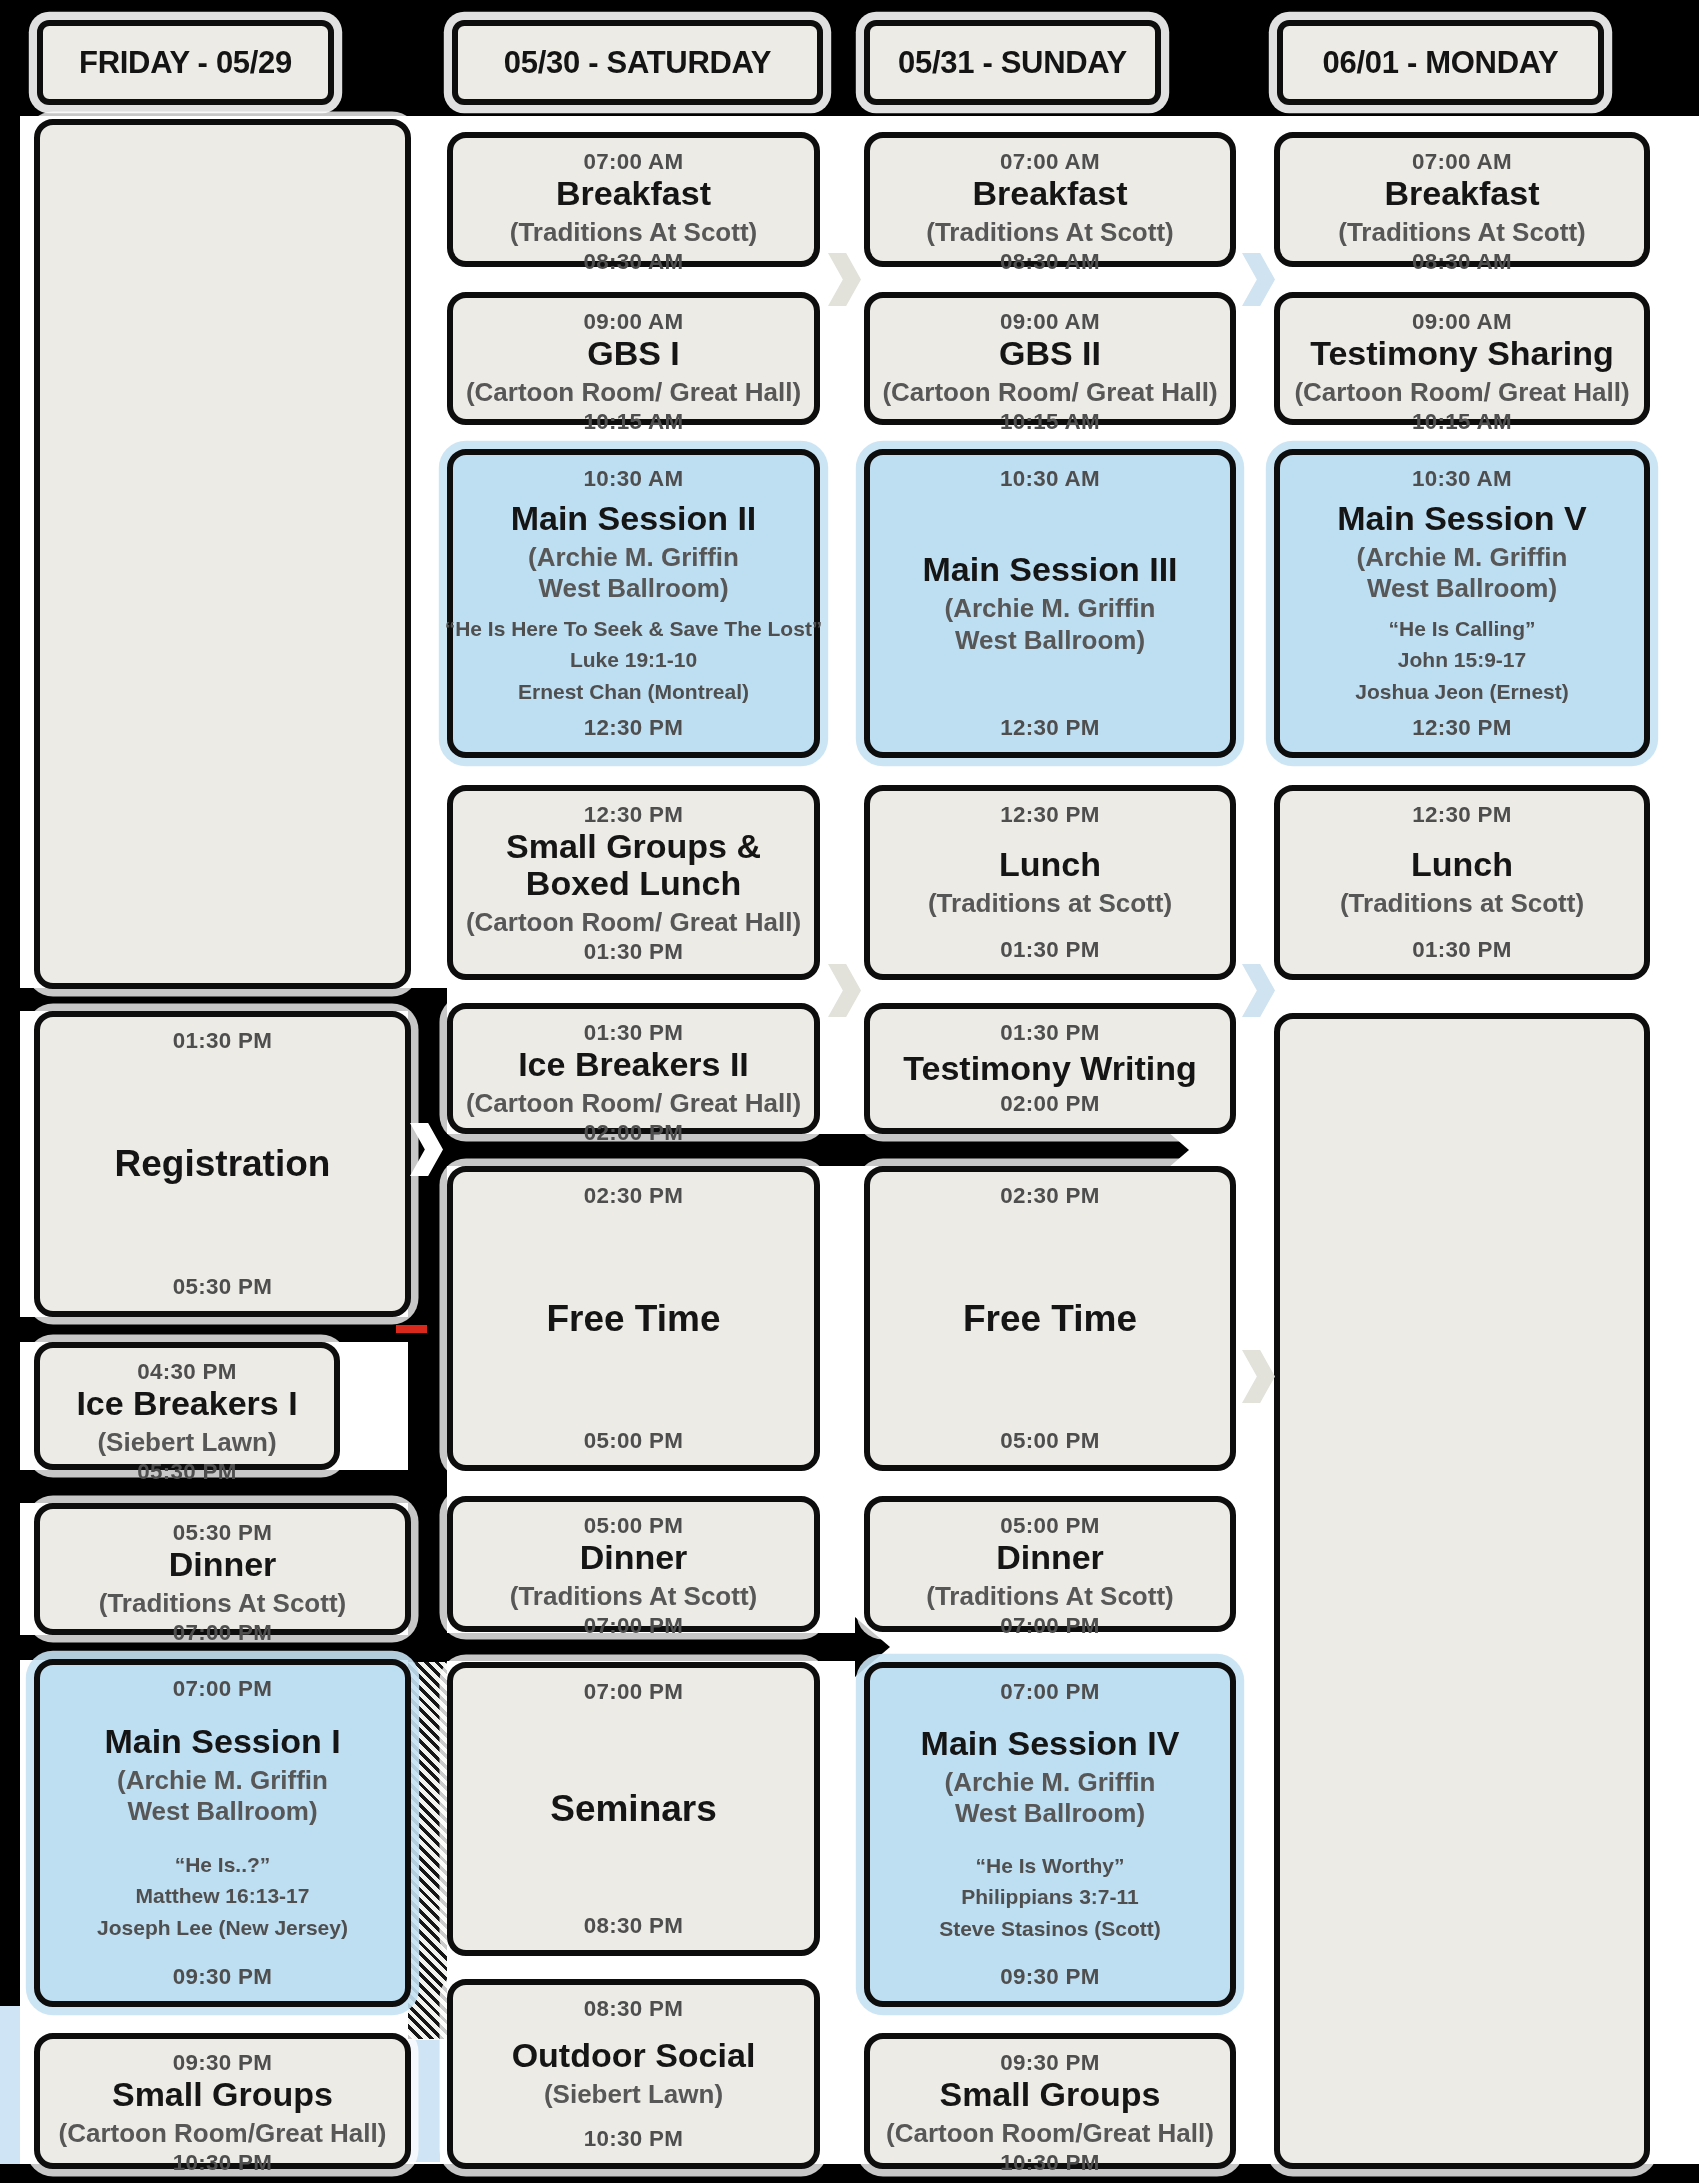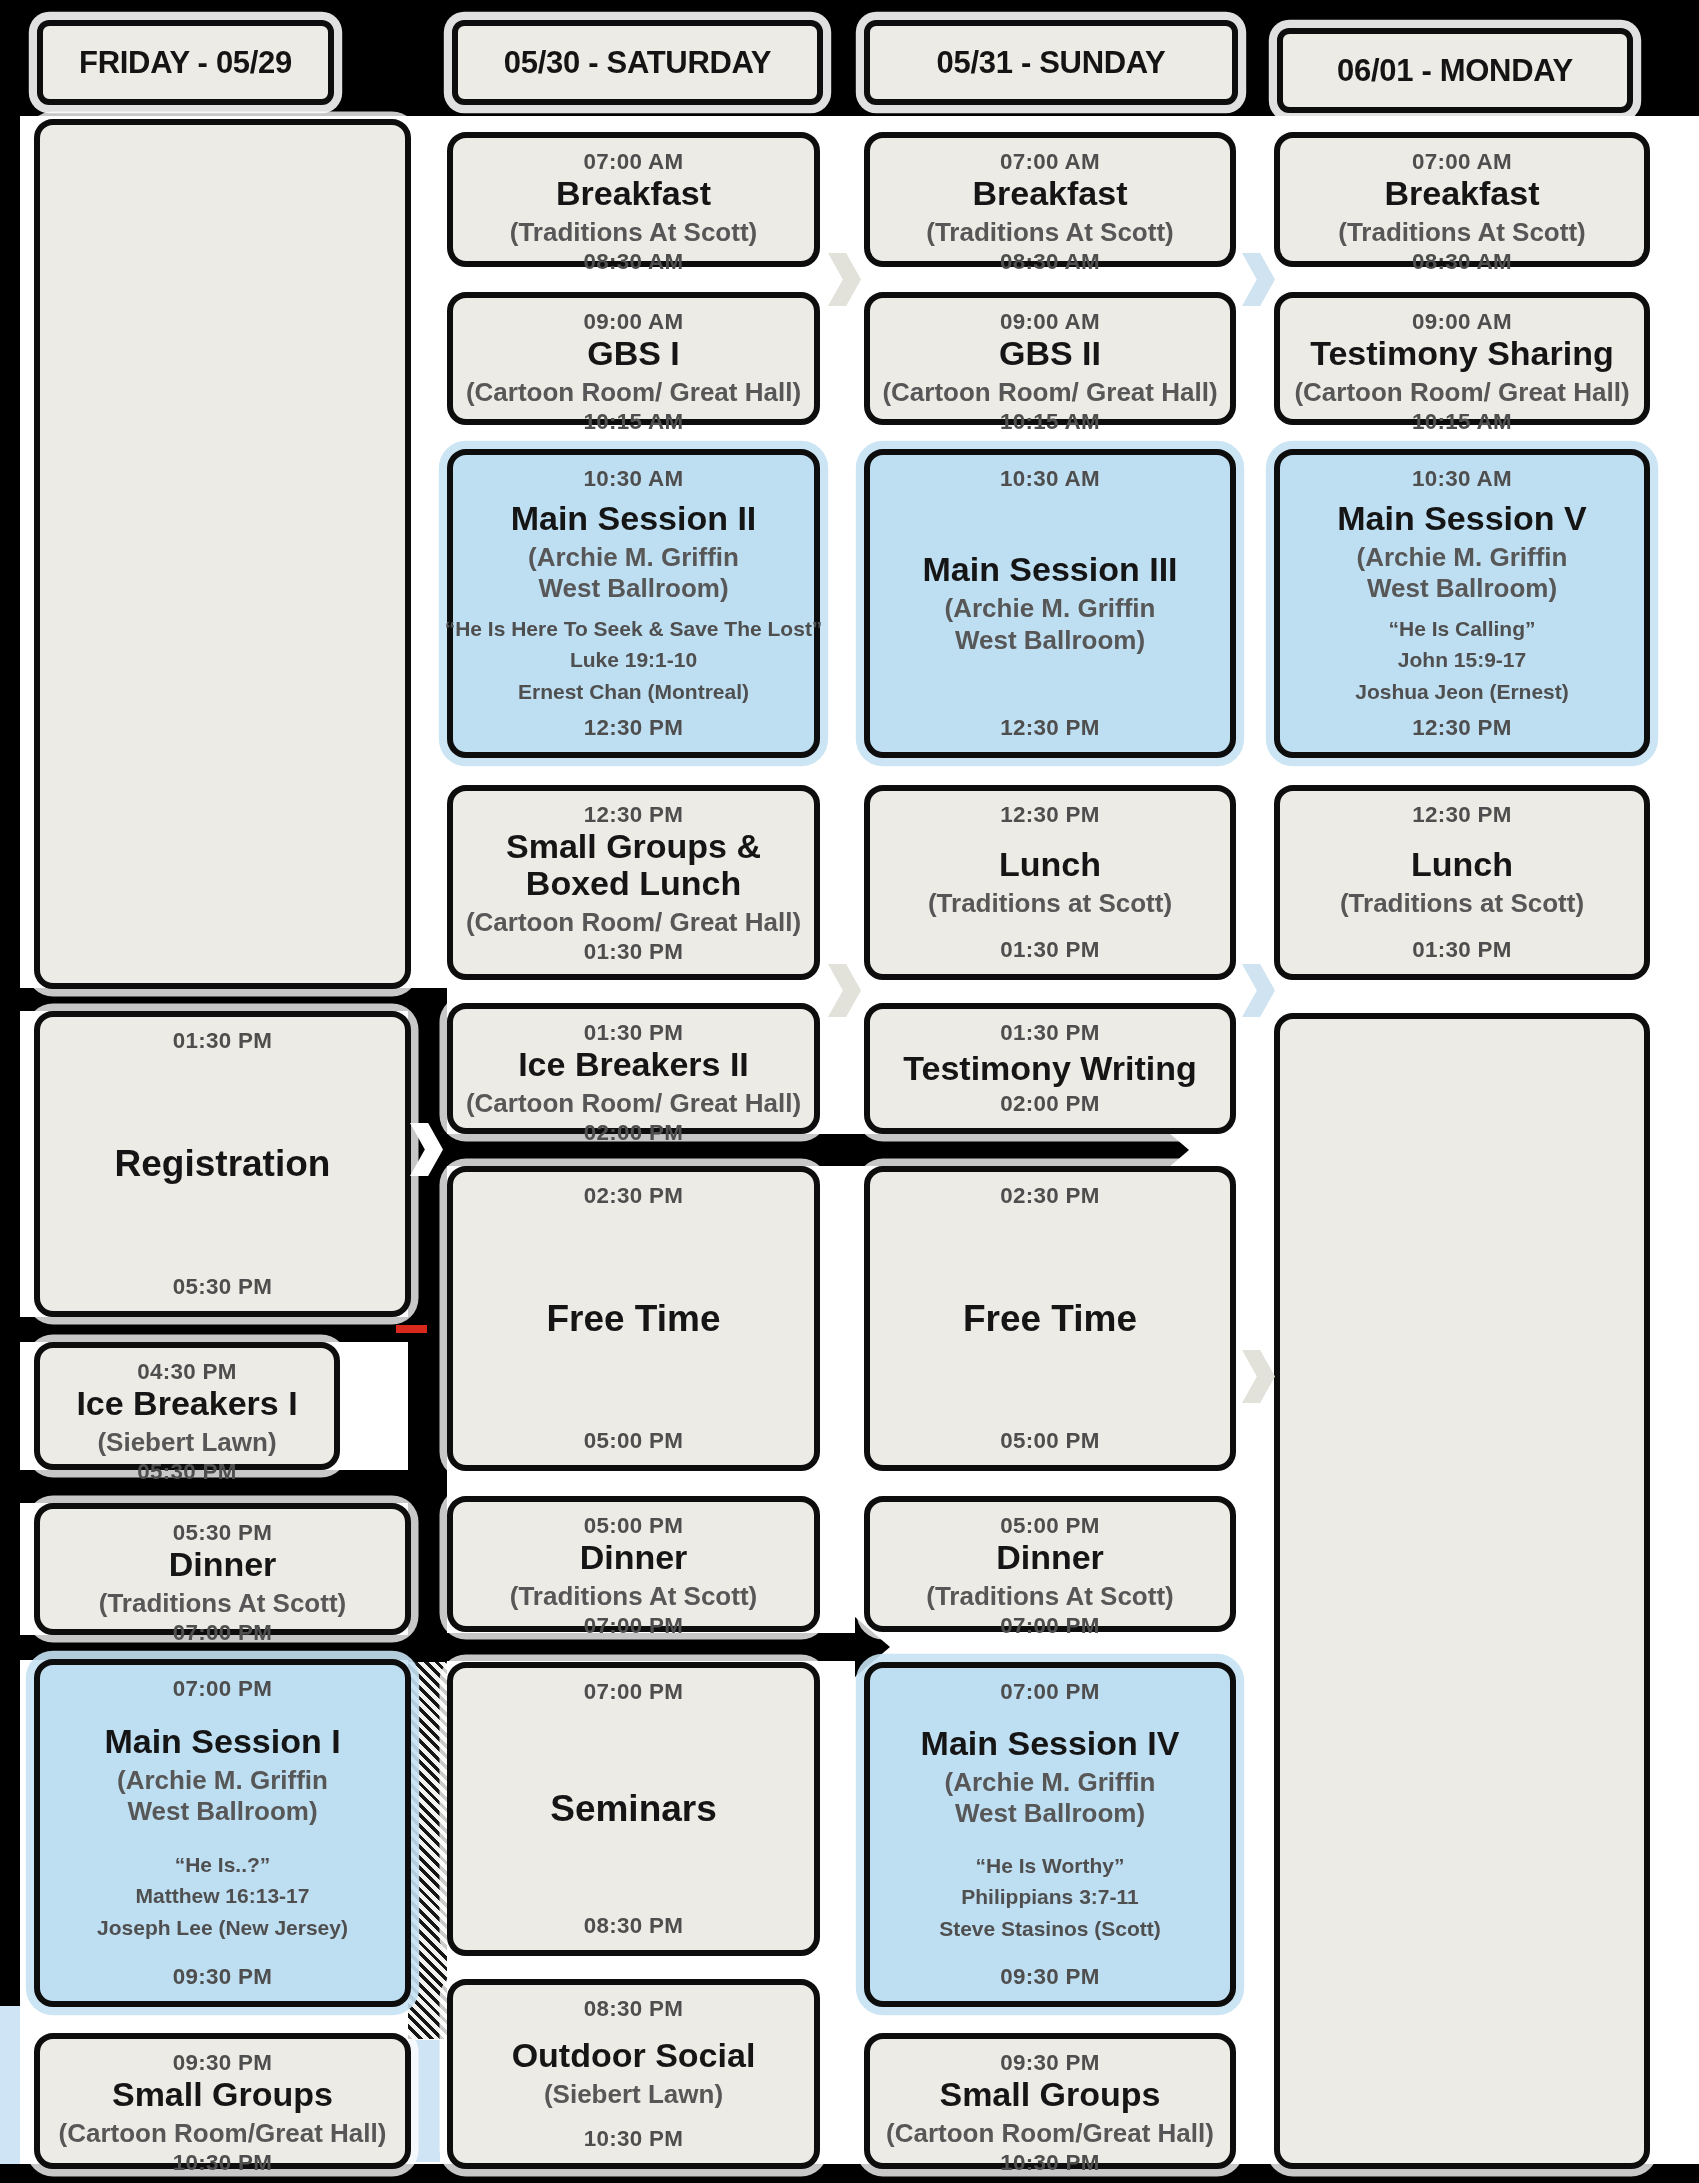--- a/index.html
+++ b/index.html
@@ -210,21 +210,21 @@
         <div class="time">08:30 PM</div>
       </div>
       <div class="card simple" style="left: 447px; width: 373px; top: 1979px; height: 190px;">
         <div class="time">08:30 PM</div>
         <div class="tgroup">
           <div class="title">Outdoor Social</div>
           <div class="location">(Siebert Lawn)</div>
         </div>
         <div class="time">10:30 PM</div>
       </div>
-      <div class="day-header" style="left: 864px; width: 374px;">05/31 - SUNDAY</div>
+      <div class="day-header" style="left: 864px; width: 297px;">05/31 - SUNDAY</div>
       <div class="card simple" style="left: 864px; width: 372px; top: 132px; height: 135px;">
         <div class="time">07:00 AM</div>
         <div class="tgroup">
           <div class="title">Breakfast</div>
           <div class="location">(Traditions At Scott)</div>
         </div>
         <div class="time">08:30 AM</div>
       </div>
       <div class="card simple" style="left: 864px; width: 372px; top: 292px; height: 133px;">
         <div class="time">09:00 AM</div>
@@ -286,21 +286,21 @@
         <div class="time">09:30 PM</div>
       </div>
       <div class="card simple" style="left: 864px; width: 372px; top: 2033px; height: 136px;">
         <div class="time">09:30 PM</div>
         <div class="tgroup">
           <div class="title">Small Groups</div>
           <div class="location">(Cartoon Room/Great Hall)</div>
         </div>
         <div class="time">10:30 PM</div>
       </div>
-      <div class="day-header" style="left: 1277px; width: 356px; margin-top: 8px;">06/01 - MONDAY</div>
+      <div class="day-header" style="left: 1277px; width: 327px;">06/01 - MONDAY</div>
       <div class="card simple" style="left: 1274px; width: 376px; top: 132px; height: 135px;">
         <div class="time">07:00 AM</div>
         <div class="tgroup">
           <div class="title">Breakfast</div>
           <div class="location">(Traditions At Scott)</div>
         </div>
         <div class="time">08:30 AM</div>
       </div>
       <div class="card simple" style="left: 1274px; width: 376px; top: 292px; height: 133px;">
         <div class="time">09:00 AM</div>

